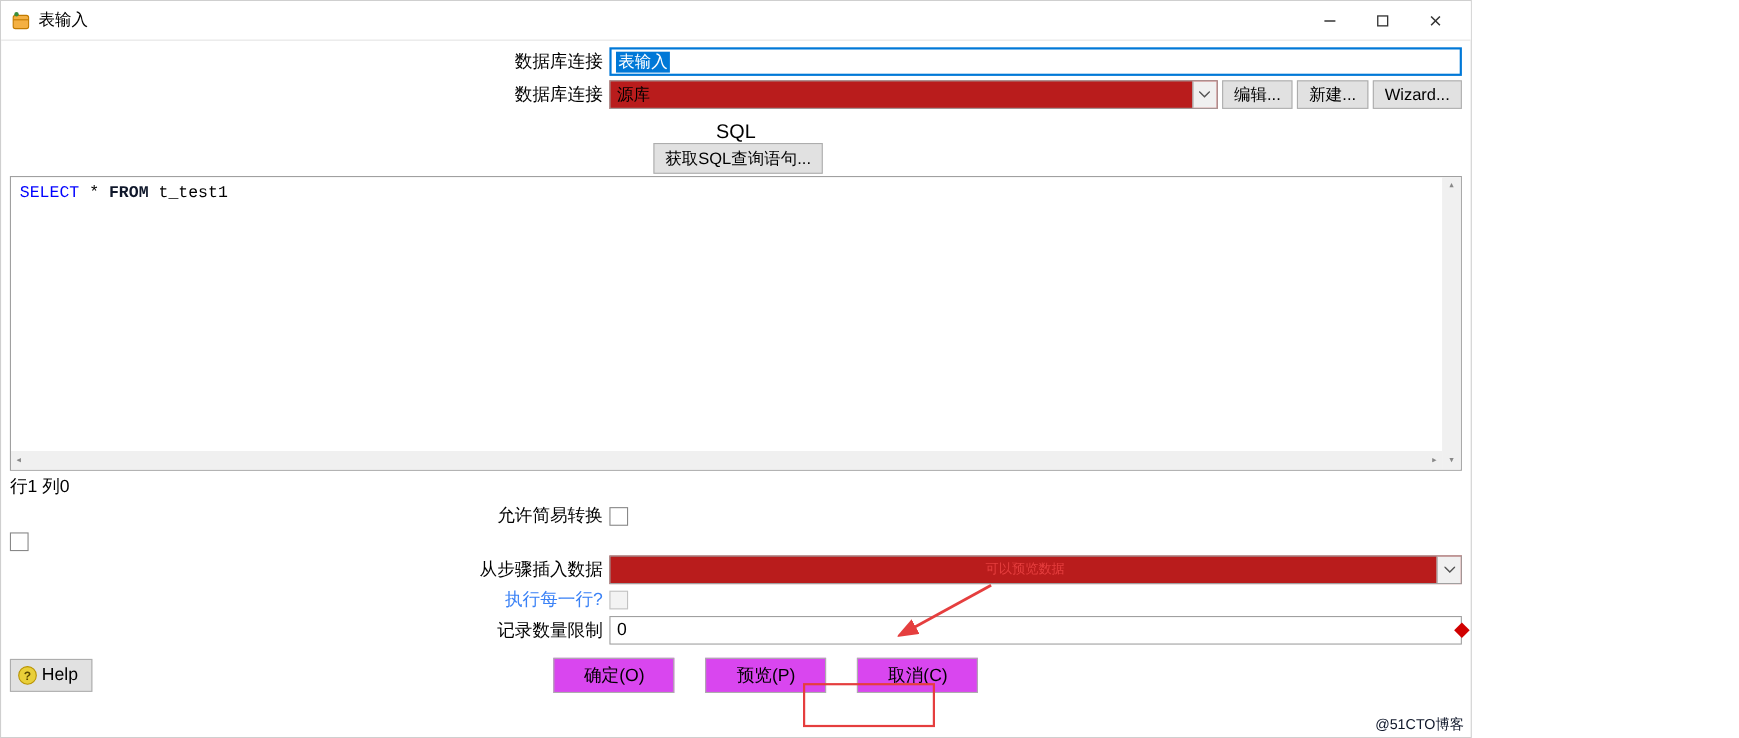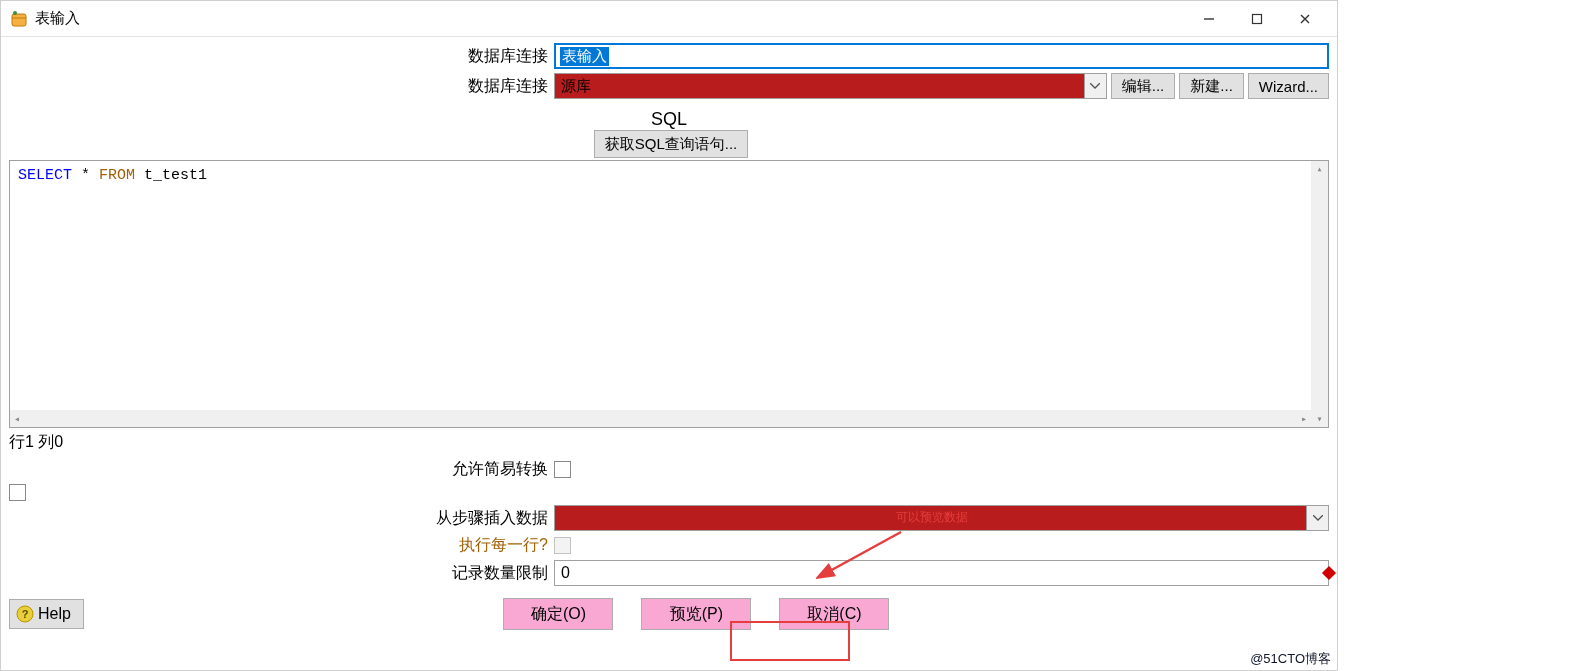--- a/index.html
+++ b/index.html
@@ -54,21 +54,21 @@
     align-items: center;
     margin-bottom: 4px;
   }
   .form-row .lbl {
     width: 545px;
     text-align: right;
     padding-right: 6px;
     font-size: 16px;
     white-space: nowrap;
   }
-  .form-row .lbl.disabled { color: #a16207; }
+  .form-row .lbl.disabled { color: #3b82f6; }
   .text-input {
     flex: 1;
     height: 26px;
     border: 2px solid #0078d7;
     padding: 1px 4px;
     font-size: 15px;
     background: #fff;
     display: flex;
     align-items: center;
   }
@@ -118,21 +118,21 @@
     position: relative;
     font-family: Consolas, "Courier New", monospace;
     font-size: 15px;
     overflow: hidden;
   }
   .sql-text-line {
     padding: 6px 8px;
     white-space: pre;
   }
   .kw { color: #0000ff; }
-  .kw2 { color: #a16207; }
+  .kw2 { color: #0f172a; font-weight: bold; }
   .scroll-v {
     position: absolute; top:0; right:0; width:17px; height:100%;
     background:#f0f0f0;
     display:flex; flex-direction:column; align-items:center; justify-content:space-between;
   }
   .scroll-h {
     position: absolute; bottom:0; left:0; right:17px; height:17px;
     background:#f0f0f0;
     display:flex; align-items:center; justify-content:space-between;
   }
@@ -165,21 +165,21 @@
   }
   .main-buttons {
     margin-left: auto;
     margin-right: auto;
     display:flex; gap:28px;
     transform: translateX(-10px);
   }
   .main-btn {
     height: 32px; width: 110px;
     border:1px solid #adadad;
-    background:#f9a8d4;
+    background:#d946ef;
     display:flex; align-items:center; justify-content:center;
     font-size:16px;
     position: relative;
   }
   .highlight-box {
     position: absolute;
     border: 2px solid #e53e3e;
     pointer-events: none;
   }
   .annotation-text {

